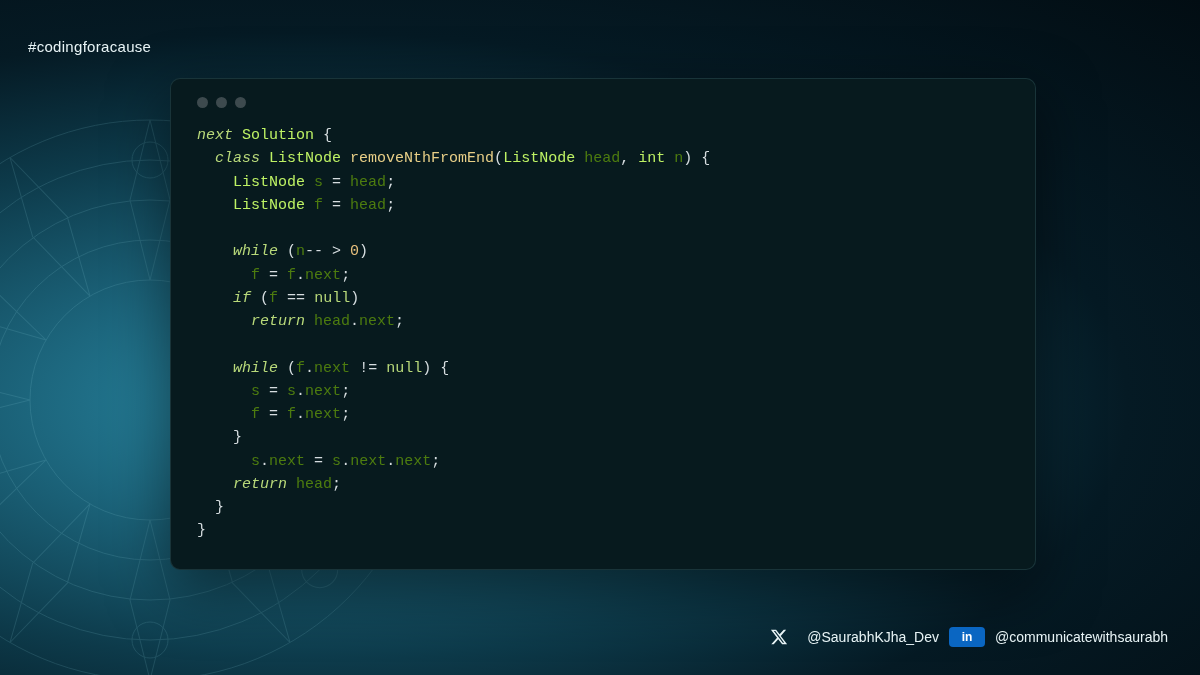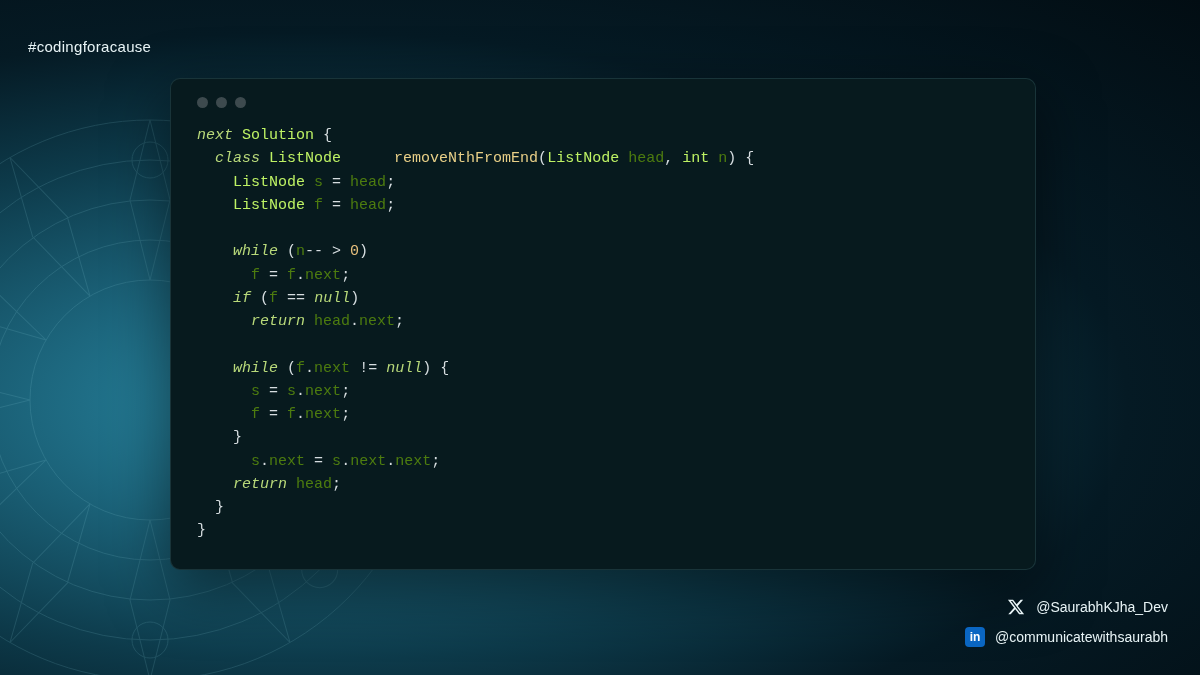--- a/index.html
+++ b/index.html
@@ -53,43 +53,42 @@
   }
   .code {
     font-family: 'SF Mono', 'Monaco', 'Consolas', 'Courier New', monospace;
     font-size: 15px;
     line-height: 1.55;
     white-space: pre;
     color: #d6dde0;
   }
   .kw { color: #b8d97a; font-style: italic; }
   .type { color: #bef264; }
-  .fn { color: #e8cf87; margin-left: 44px; }
+  .fn { color: #e8cf87; }
   .pu { color: #d6dde0; }
   .num { color: #e8c07d; }
-  .nul { color: #b8d97a; font-style: italic; }
+  .nul { color: #b8d97a; }
   .prop { color: #4d7c0f; }
   .socials {
     position: absolute;
     right: 32px;
     bottom: 28px;
     display: flex;
-    flex-direction: column;
     gap: 10px;
-    align-items: flex-end;
+    align-items: center;
   }
   .social-row {
     display: flex;
     align-items: center;
     gap: 10px;
     color: #e8f4f6;
     font-size: 14px;
   }
   .social-icon {
-    width: 20px;
+    width: 36px;
     height: 20px;
     display: flex;
     align-items: center;
     justify-content: center;
   }
   .x-icon svg { fill: #e8f4f6; }
   .li-icon {
     background: #0a66c2;
     border-radius: 4px;
     color: white;

